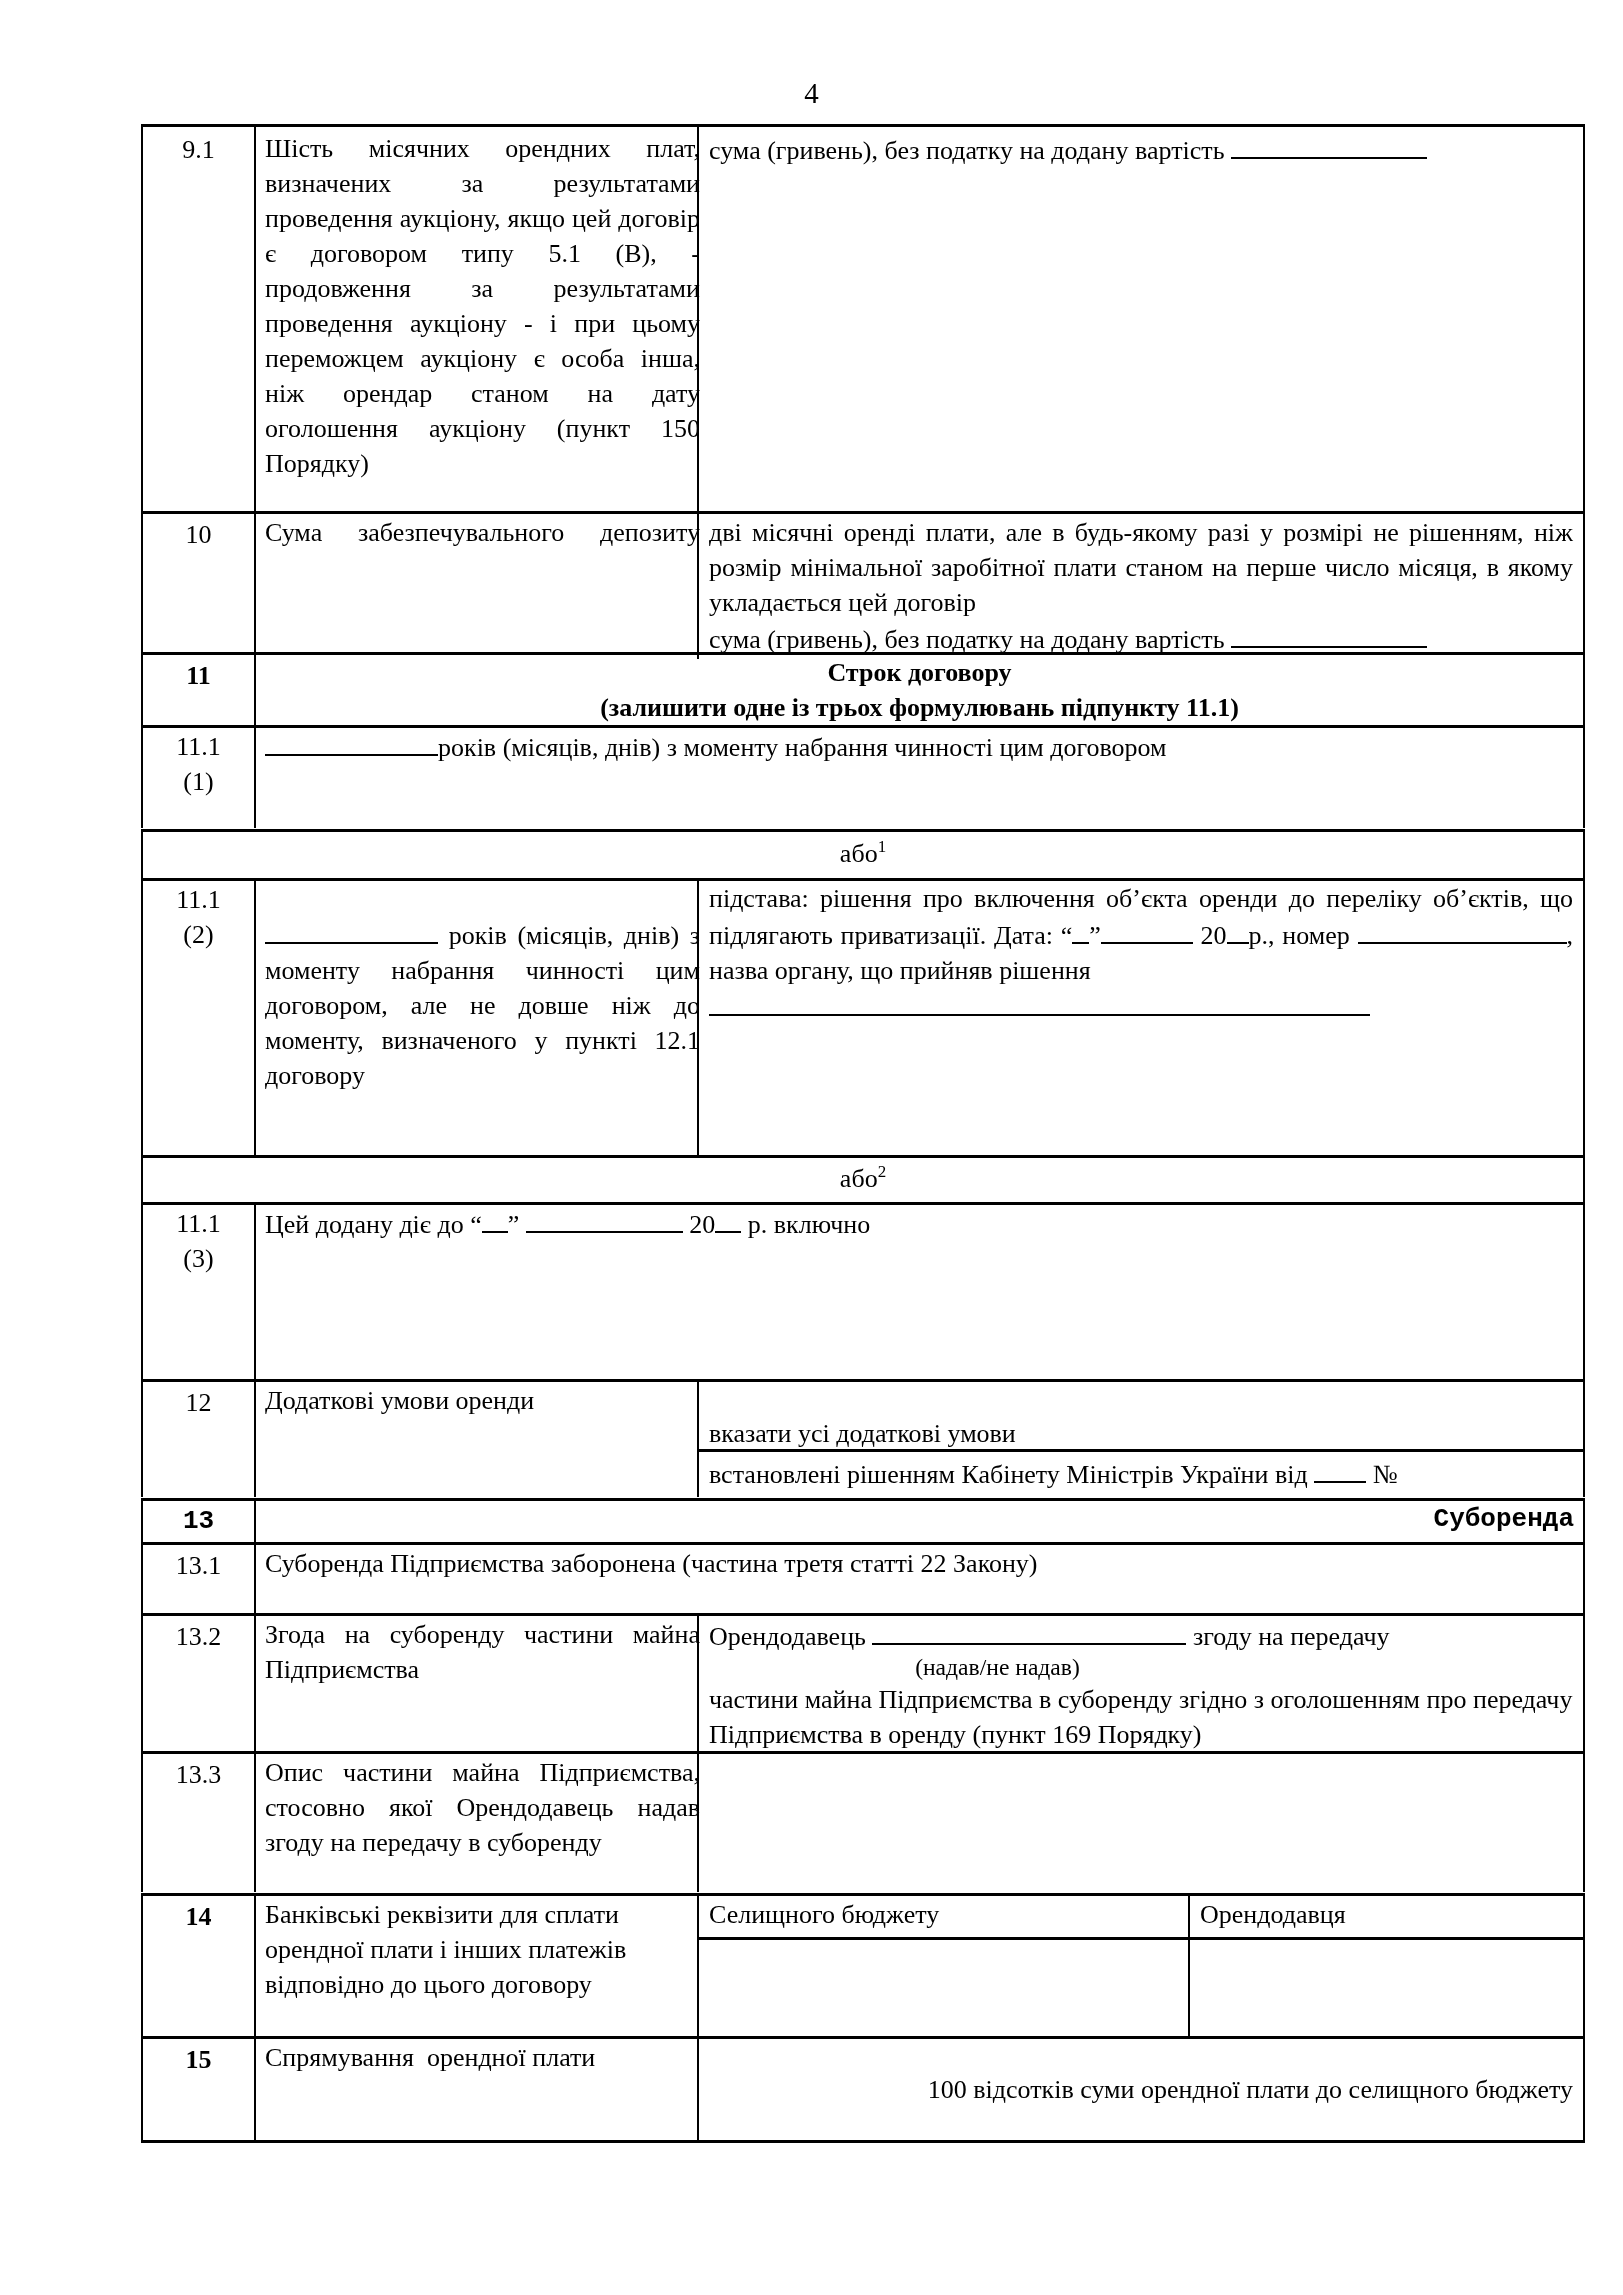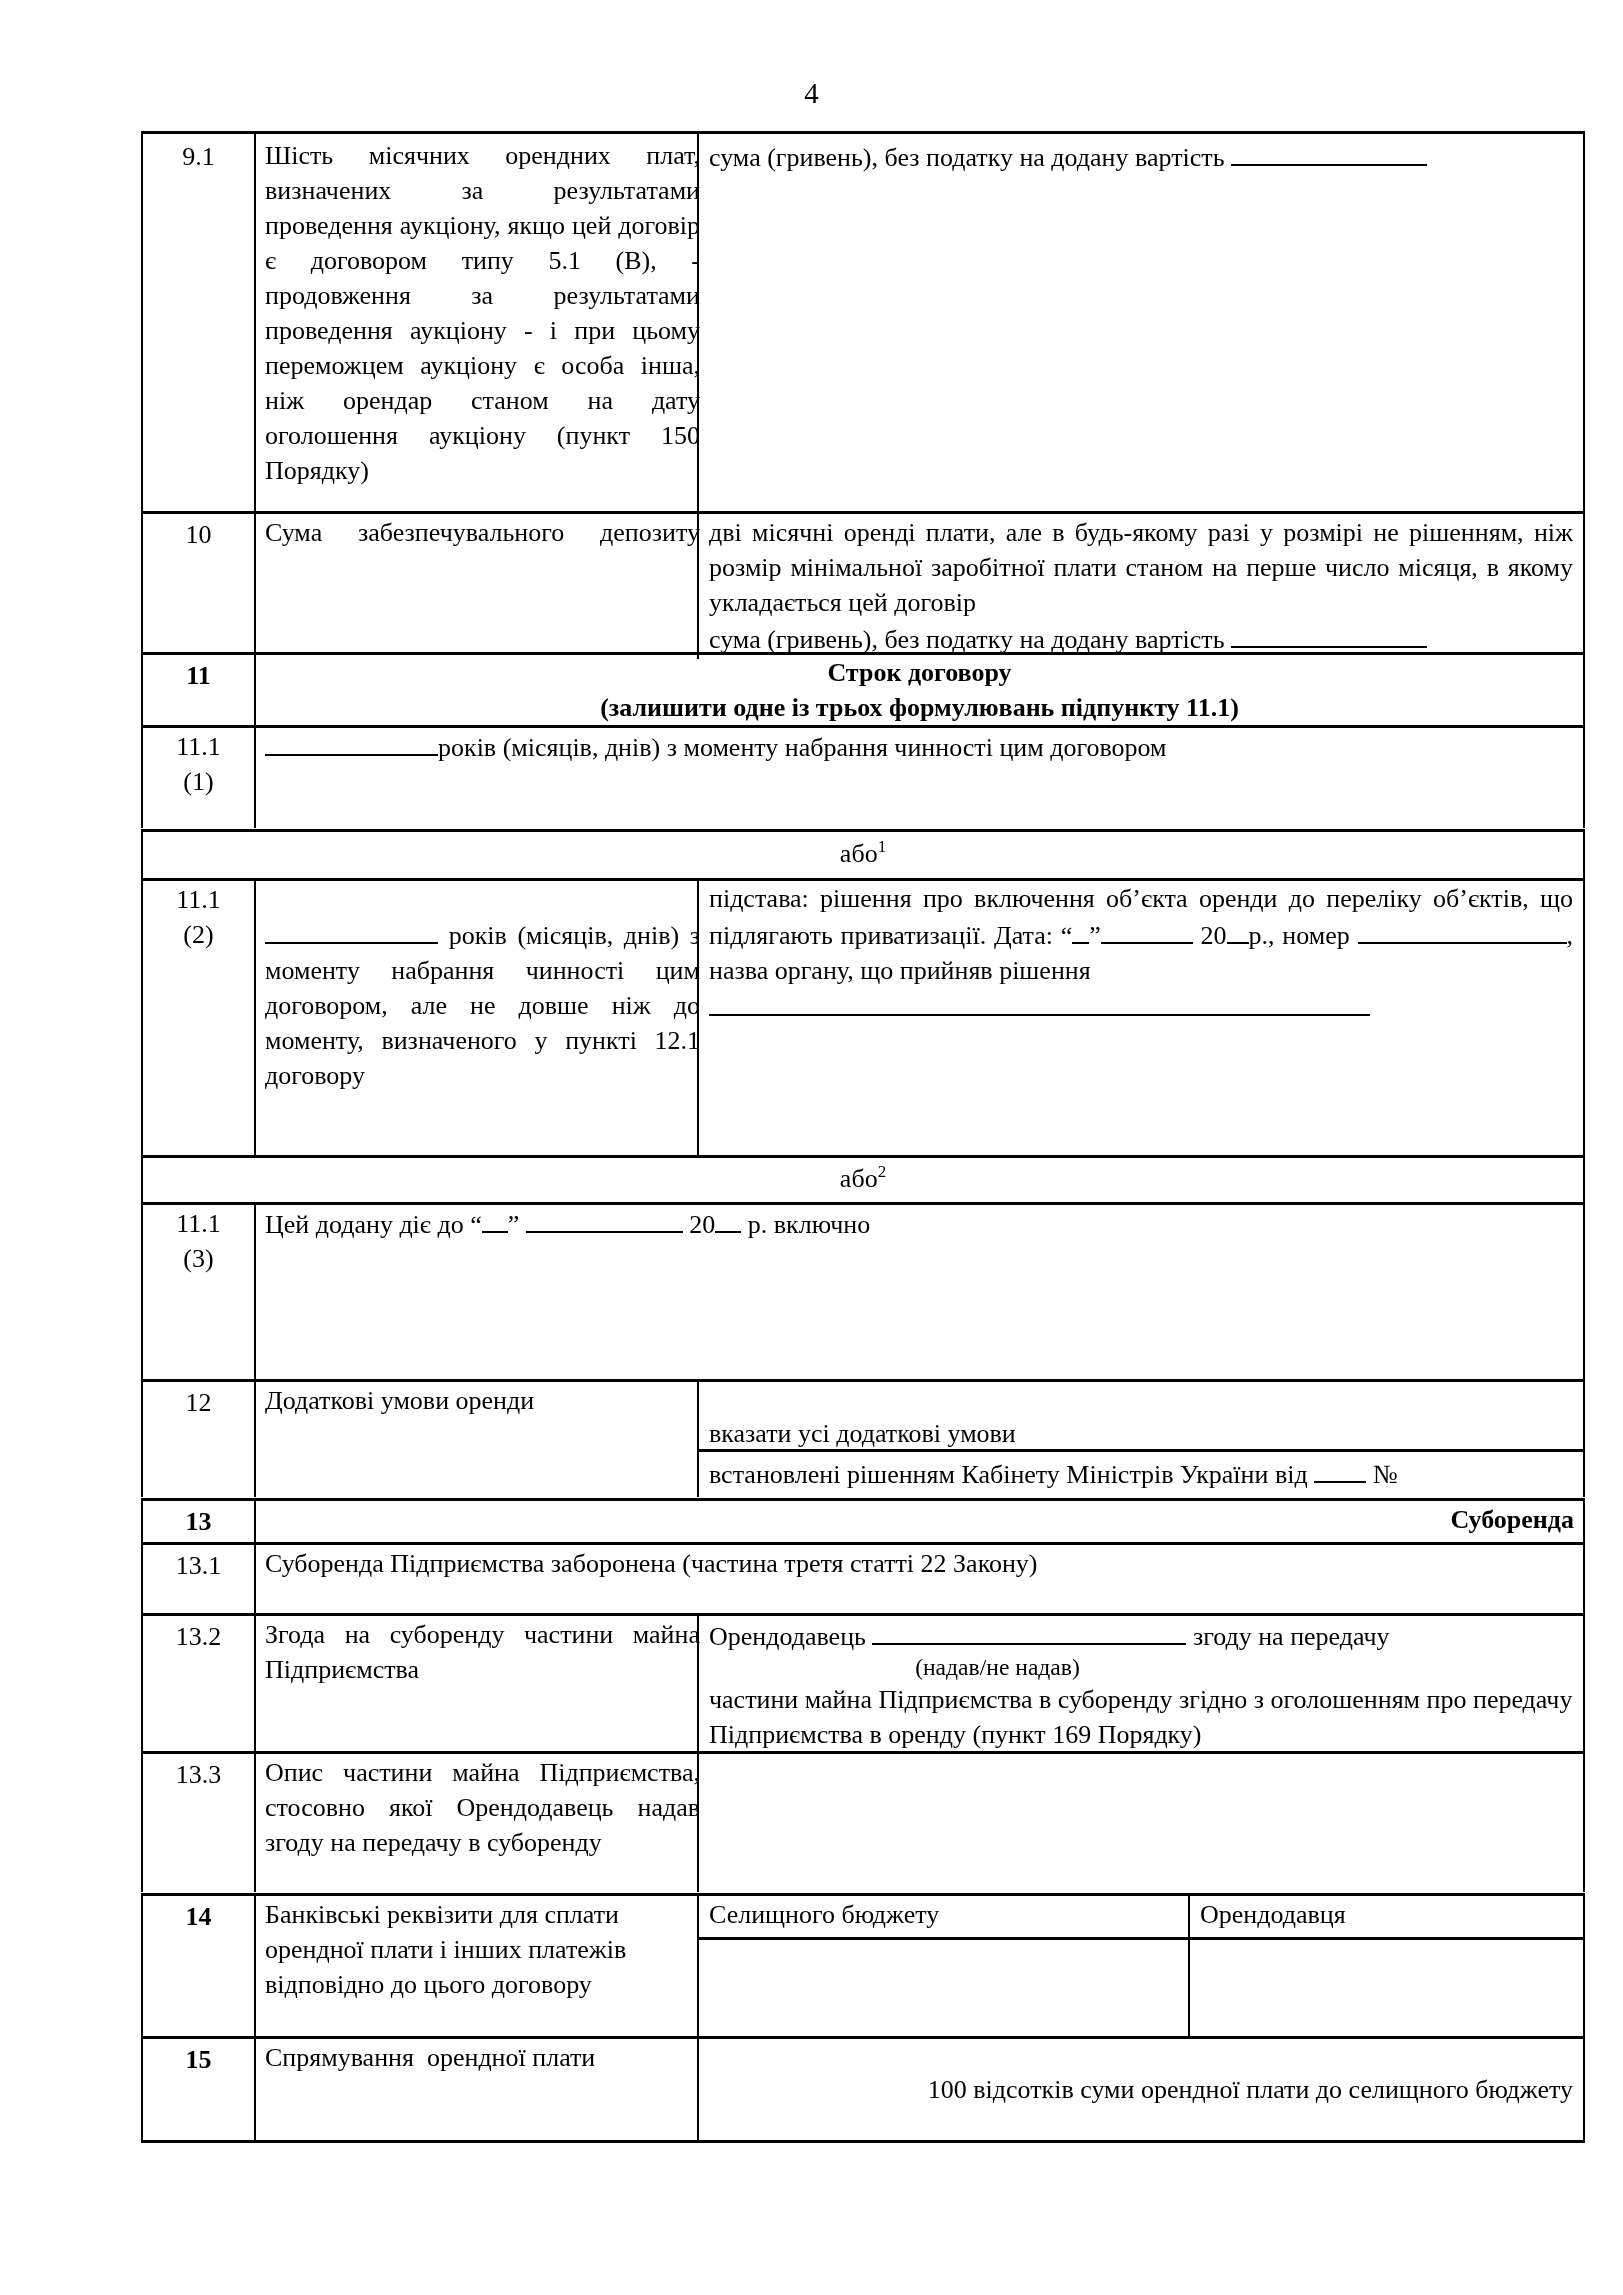--- a/index.html
+++ b/index.html
@@ -24,21 +24,21 @@
   sup { font-size: 17px; line-height: 0; }
   .small { font-size: 23.6px; text-align: center; display: block; padding-left: 0; }
 </style>
 </head>
 <body>
 
 <div class="page-number">4</div>
 
 <div class="grid">
 
-  <div class="row" style="top:7px; height:387px;">
+  <div class="row" style="top:0; height:387px;">
     <div class="frame"></div>
     <div class="vl" style="left:113px"></div>
     <div class="vl" style="left:556px"></div>
     <div class="cell num" style="top:3.9px">9.1</div>
     <div class="cell c2" style="top:3.9px">Шість місячних орендних плат, визначених за результатами проведення аукціону, якщо цей договір є договором типу 5.1 (В), - продовження за результатами проведення аукціону - і при цьому переможцем аукціону є особа інша, ніж орендар станом на дату оголошення аукціону (пункт 150  Порядку)</div>
     <div class="cell c3" style="top:3.9px">
       <span>сума (гривень), без податку на додану вартість</span>
       <span class="blank" style="width:196px"></span>
     </div>
   </div>
@@ -130,21 +130,21 @@
     <div class="vl" style="left:556px"></div>
     <div class="hl" style="left:556px; right:0; top:67px;"></div>
     <div class="cell num" style="top:1.3px">12</div>
     <div class="cell c2" style="top:1.3px">Додаткові умови оренди</div>
     <div class="cell c3" style="top:34px">вказати усі додаткові умови</div>
     <div class="cell c3" style="top:73px; text-align:left;">
       <span>встановлені рішенням Кабінету Міністрів України від </span><span class="blank" style="width:52px"></span><span> №</span>
     </div>
   </div>
 
-  <div class="row" style="top:1374px; height:44px;">
+  <div class="row" style="top:1374px; height:44px;font-family:Liberation Mono, monospace;">
     <div class="frame"></div>
     <div class="vl" style="left:113px"></div>
     <div class="cell num bold" style="top:1.3px">13</div>
     <div class="cell bold" style="left:124px; width:1309px; text-align:right; top:1.3px;">Суборенда</div>
   </div>
 
   <div class="row" style="top:1418px; height:71px;">
     <div class="frame"></div>
     <div class="vl" style="left:113px"></div>
     <div class="cell num" style="top:1.3px">13.1</div>

